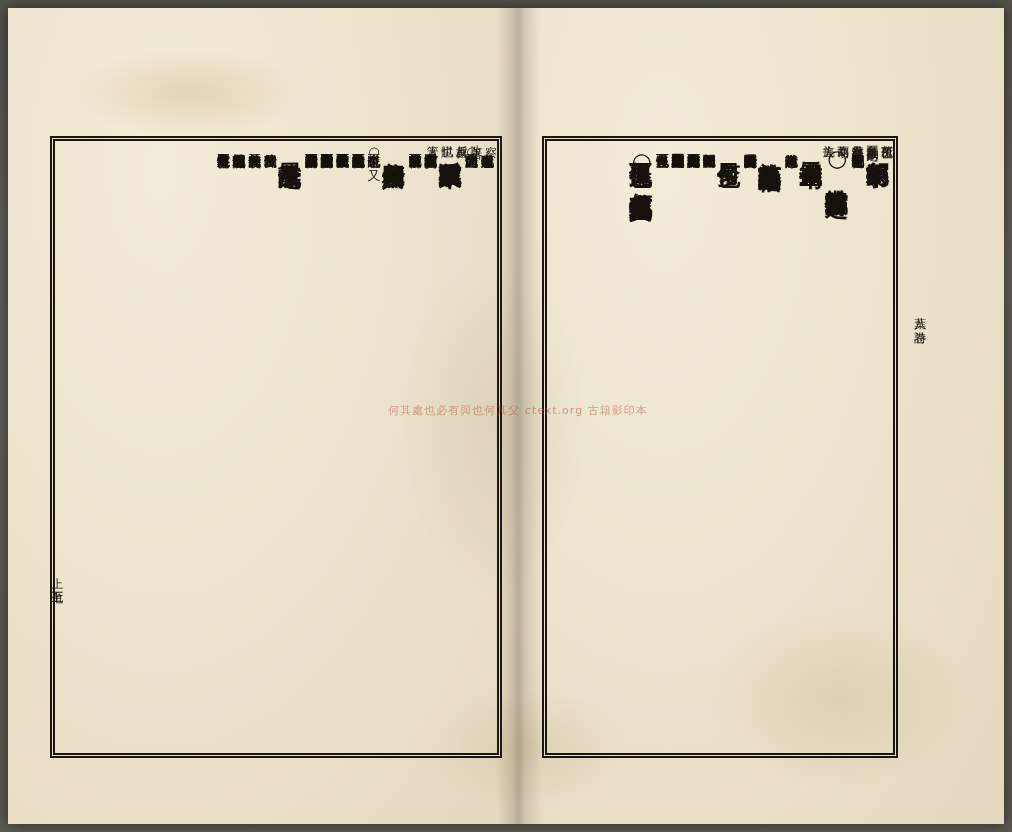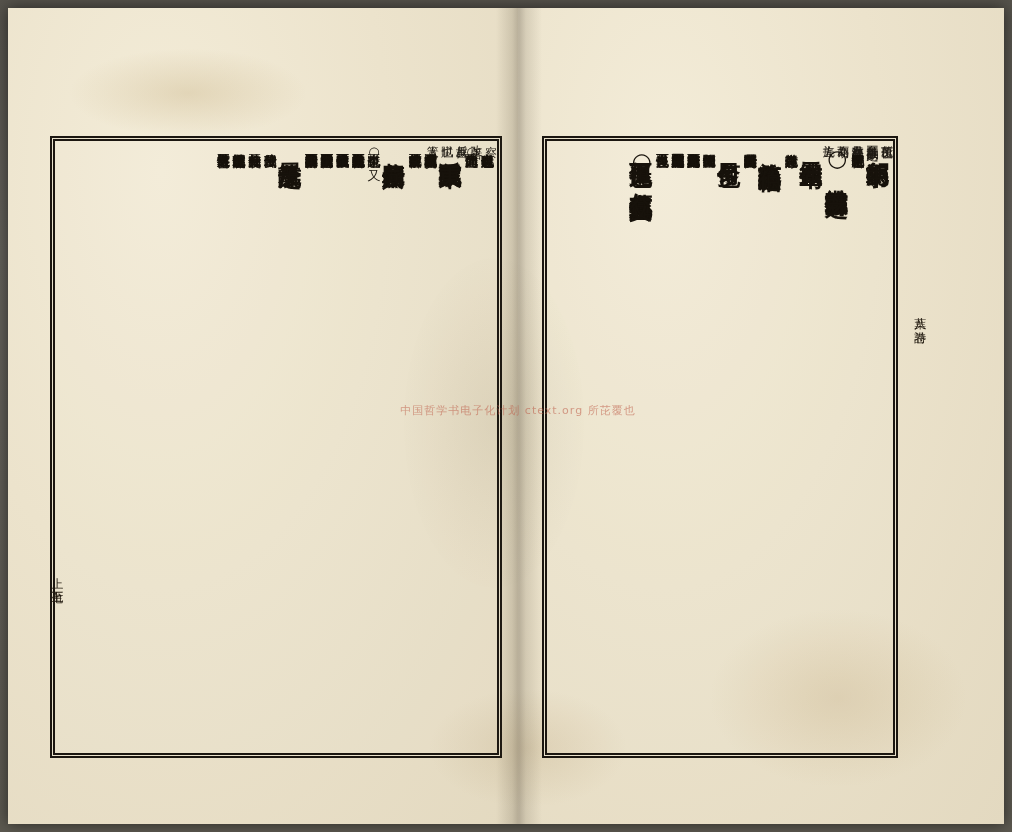--- a/index.html
+++ b/index.html
@@ -226,15 +226,15 @@
         <div class="col small">叶襲反叔兮伯兮褎如充耳</div>
         <div class="col small">賦也璅細尾末也流離漂散也褎多笑貌充</div>
         <div class="col small">耳塞耳也韓之人恒多笑言黎之君臣</div>
       </div>
     </div>
 
     <div class="margin-note" style="left:42px; top:560px;">上  至百七</div>
 
     <div class="gutter"></div>
 
-    <div class="watermark">中国哲学书电子化计划  ctext.org  所芘覆也</div>
+    <div class="watermark">何其處也必有與也何其父  ctext.org  古籍影印本</div>
   </div>
 </div>
 
 </body></html>

